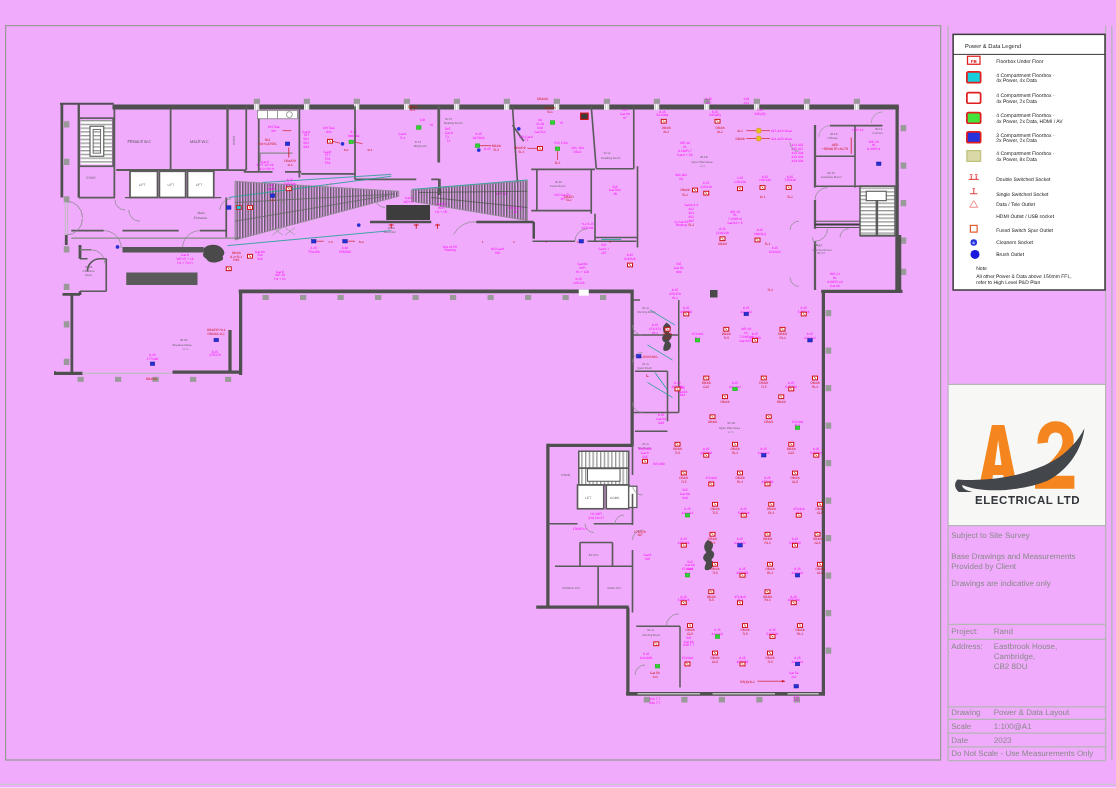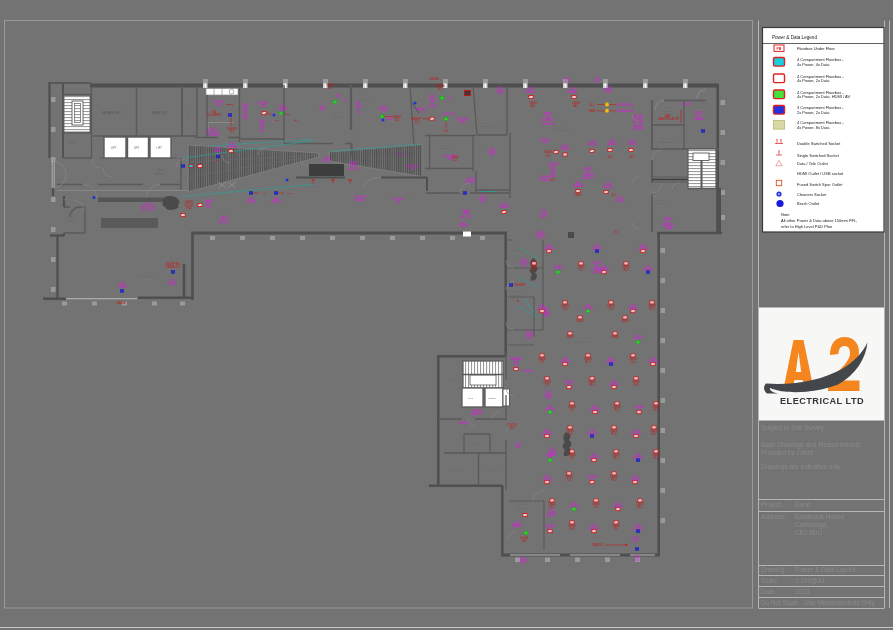--- a/index.html
+++ b/index.html
@@ -1,16 +1,16 @@
 <!DOCTYPE html>
 <html><head>
 <meta charset="utf-8">
 <style>
   html,body{margin:0;padding:0;background:#ffffff;}
-  #sheet{position:relative;width:893px;height:630px;background:#737373;overflow:hidden;
+  #sheet{position:relative;width:893px;height:630px;background:#f0abfc;overflow:hidden;
          font-family:"Liberation Sans", sans-serif;}
   svg{position:absolute;left:0;top:0;}
 </style>
 </head>
 <body>
 <div id="sheet">
 <svg width="893" height="630" viewBox="0 0 893 630">
 
   <g stroke="#9a9a9a" fill="none" stroke-width="1">
     <rect x="4.5" y="20.5" width="748" height="587.5"></rect>

